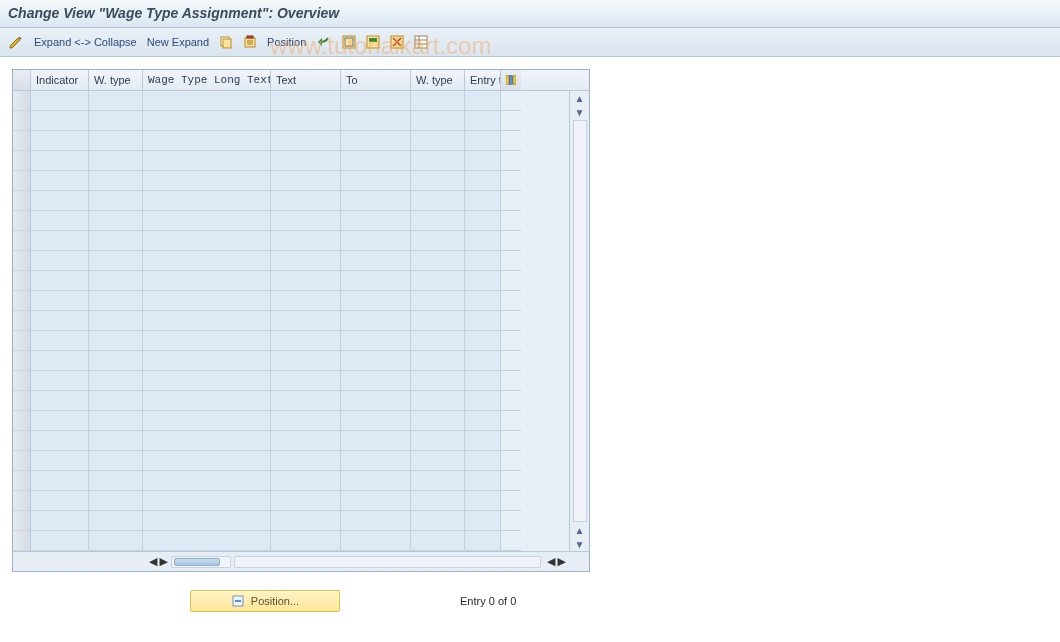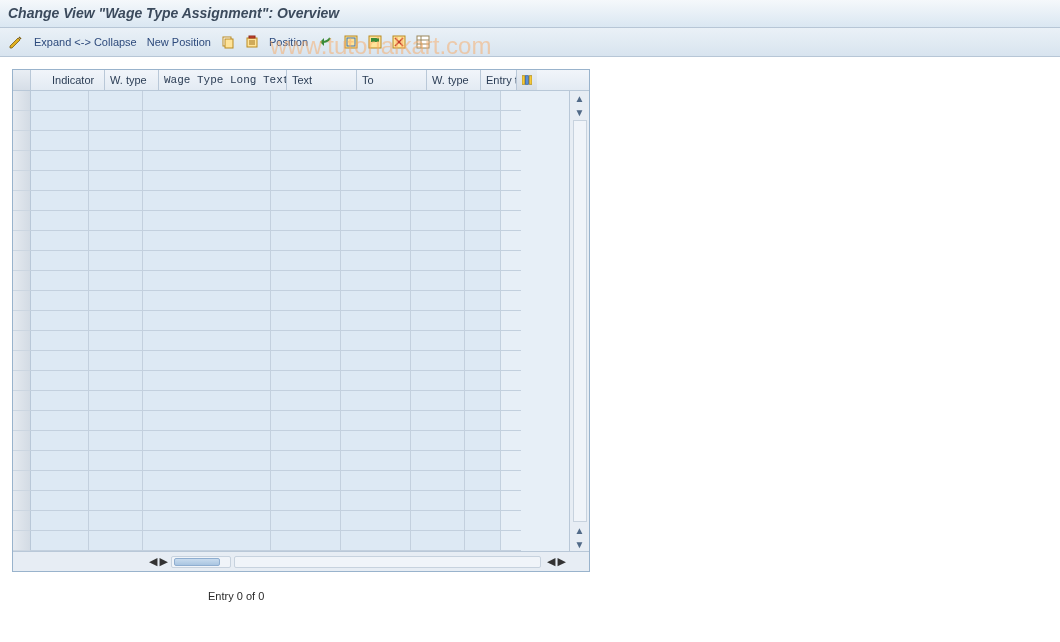--- a/index.html
+++ b/index.html
@@ -165,21 +165,21 @@
     justify-content:center;
     gap:6px;
     color:#5c542a;
     cursor:pointer;
     font-size:11px;
   }
   .position-btn .picon {
     width:14px;height:14px;
     display:flex;align-items:center;justify-content:center;
   }
-  .entry-text { color:#2a2a2a;margin-left:18px; }
+  .entry-text { color:#2a2a2a; }
   .watermark {
     position: absolute;
     top: 32px; left: 270px;
     font-size: 24px;
     color: rgba(250,170,100,0.5);
     font-family: Liberation Sans, sans-serif;
     pointer-events:none;
   }
 </style>
 </head>
@@ -190,21 +190,21 @@
 </div>
 
 <div class="toolbar">
   <span class="tb-icon">
     <svg width="16" height="16" viewBox="0 0 16 16">
         <path d="M2 12 L10 4 L12 6 L4 14 L2 14 Z" fill="#e0b020" stroke="#7a5c10" stroke-width="0.8"></path>
         <path d="M11 3 L13 5" stroke="#7a5c10" stroke-width="1.5"></path>
       </svg>
   </span>
   <span class="tb-label">Expand &lt;-&gt; Collapse</span>
-  <span class="tb-label">New Position</span>
+  <span class="tb-label">New Expand</span>
   <span class="tb-icon">
     <svg width="14" height="14" viewBox="0 0 14 14">
         <rect x="2" y="2" width="8" height="9" fill="#fff" stroke="#b98a20"></rect>
         <rect x="4" y="4" width="8" height="9" fill="#ffe49a" stroke="#b98a20"></rect>
       </svg>
   </span>
   <span class="tb-icon">
     <svg width="14" height="14" viewBox="0 0 14 14">
         <rect x="2" y="3" width="10" height="9" fill="#ffe49a" stroke="#b98a20"></rect>
         <rect x="4" y="1" width="6" height="2" fill="#d24a33" stroke="#8f2a1a"></rect>
@@ -249,21 +249,21 @@
   </span>
 </div>
 
 <div class="watermark">www.tutorialkart.com</div>
 
 <div class="content">
   <div class="grid-outer">
     <div class="grid-header-row">
       <div class="gh-cell corner-left"></div>
 
-      <div class="gh-cell" style="width: 58px; margin-left: 16px;">Indicator</div>
+      <div class="gh-cell" style="width: 58px;">Indicator</div>
         <div class="gh-cell" style="width: 54px;">W. type</div>
         <div class="gh-cell" style="width: 128px; font-family: Liberation Mono, monospace;">Wage Type Long Text</div>
         <div class="gh-cell" style="width: 70px;">Text</div>
         <div class="gh-cell" style="width: 70px;">To</div>
         <div class="gh-cell" style="width: 54px;">W. type</div>
         <div class="gh-cell" style="width: 36px;">Entry t</div>
         <div class="gh-cell config-corner">
         <svg width="14" height="12" viewBox="0 0 14 12">
             <rect x="0" y="0" width="4" height="12" fill="#f5c93a" stroke="#a88414"></rect>
             <rect x="5" y="0" width="4" height="12" fill="#5b8fd4" stroke="#2a5a9a"></rect>
@@ -554,14 +554,23 @@
       <div class="arrow-pair">
         <span>◀</span>
         <span>▶</span>
       </div>
       <div style="width:20px"></div>
     </div>
   </div>
 </div>
 
 <div class="footer">
+  <div class="position-btn">
+    <span class="picon">
+      <svg width="12" height="12" viewBox="0 0 12 12">
+          <rect x="1" y="1" width="10" height="10" fill="#eef4fb" stroke="#7a93b6"></rect>
+          <rect x="3" y="5" width="6" height="2" fill="#5b8fd4"></rect>
+        </svg>
+    </span>
+    <span>Position...</span>
+  </div>
   <span class="entry-text">Entry 0 of 0</span>
 </div>
 
 </body></html>

